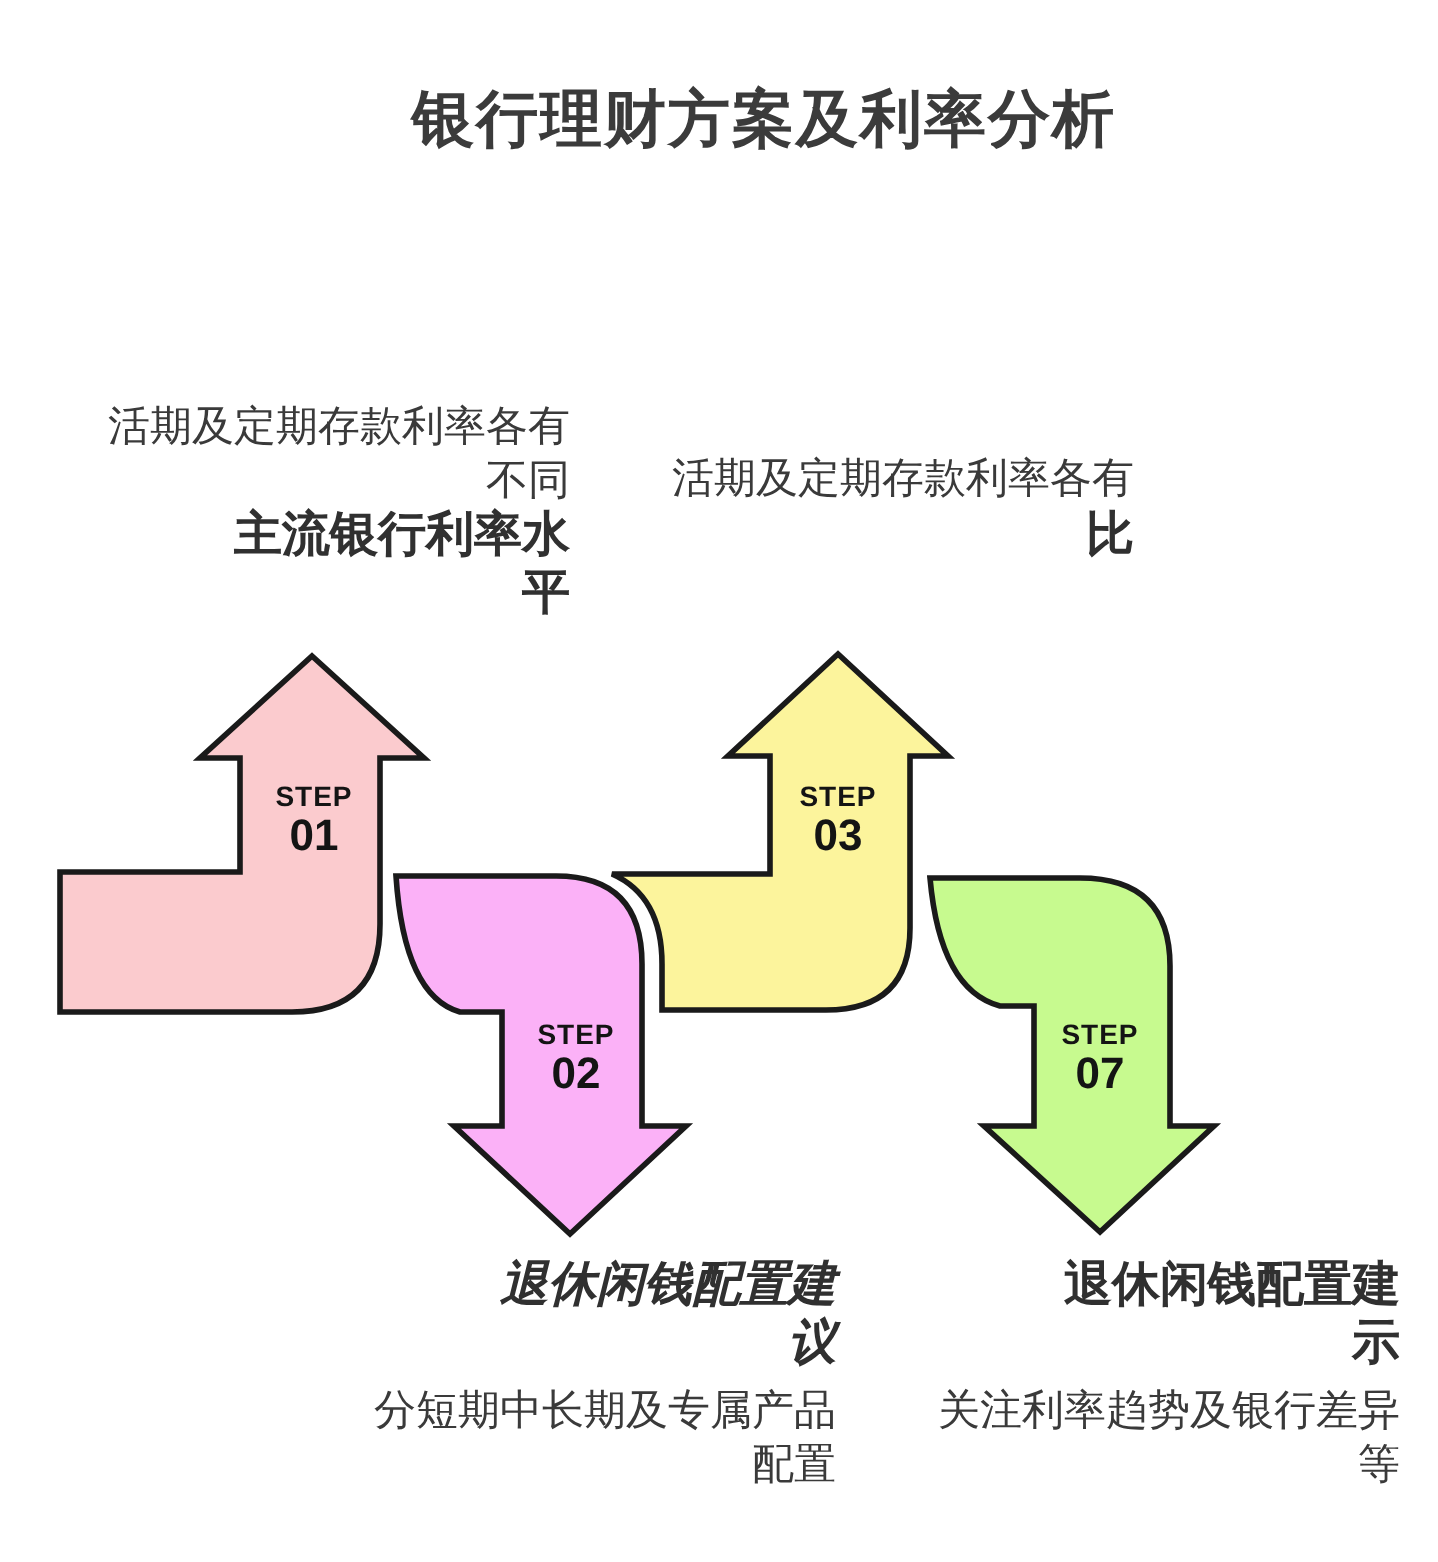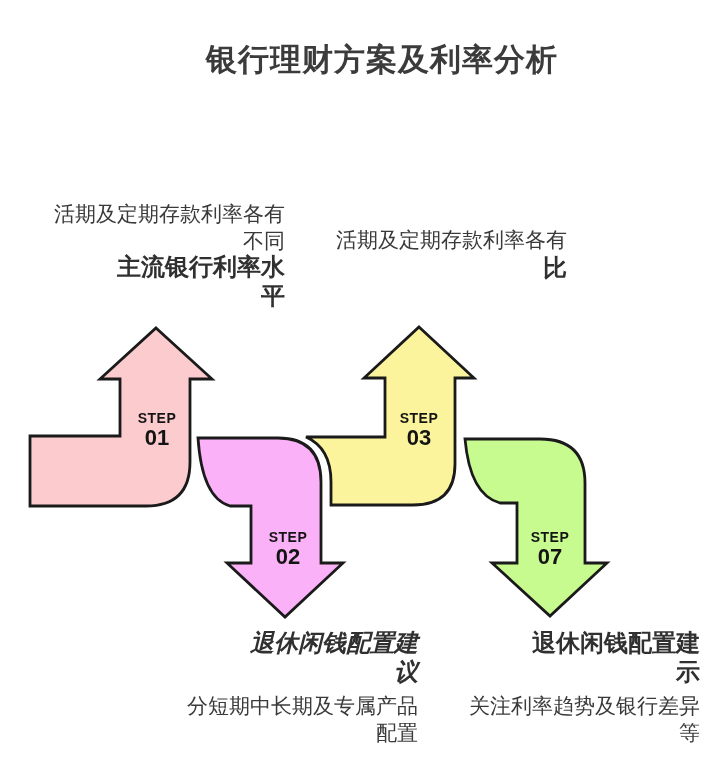--- a/index.html
+++ b/index.html
@@ -11,29 +11,29 @@
     position:absolute;top:26px;left:45px;width:674px;text-align:center;
     font-size:31px;font-weight:bold;letter-spacing:1px;color:#3b3b3b;margin-top:13px;
   }
   svg.arrows{position:absolute;top:0;left:0;}
   svg.arrows path{stroke:#1A1A1A;stroke-width:2.8;stroke-linejoin:miter;}
   .txt{position:absolute;text-align:right;}
   .desc{font-size:21px;line-height:27px;color:#3a3a3a;}
   .head{font-size:24px;line-height:29px;font-weight:bold;color:#303030;}
   .line{display:block;}
   .g1-desc{top:200px;left:25px;width:260px;}
-  .g1-head{top:253px;left:25px;width:260px;font-family:Liberation Serif, serif;}
+  .g1-head{top:253px;left:25px;width:260px;}
   .g3-desc{top:226px;left:307px;width:260px;}
   .g3-head{top:253px;left:307px;width:260px;}
   .g2-head{top:628px;left:158px;width:260px;font-style:italic;}
   .g2-desc{top:692px;left:158px;width:260px;}
   .g4-head{top:628px;left:440px;width:260px;}
   .g4-desc{top:692px;left:440px;width:260px;}
   .step-label{position:absolute;width:90px;text-align:center;color:#141414;}
-  .step-word{display:block;font-weight:bold;font-size:14px;line-height:15px;letter-spacing:0.5px;margin-top:20px;}
+  .step-word{display:block;font-weight:bold;font-size:14px;line-height:15px;letter-spacing:0.5px;}
   .step-num{display:block;font-weight:bold;font-size:22px;line-height:24px;}
   .s1{left:112px;top:391px;}
   .s2{left:243px;top:510px;}
   .s3{left:374px;top:391px;}
   .s4{left:505px;top:510px;}
 </style>
 </head>
 <body>
 
 <div class="title">银行理财方案及利率分析</div>

